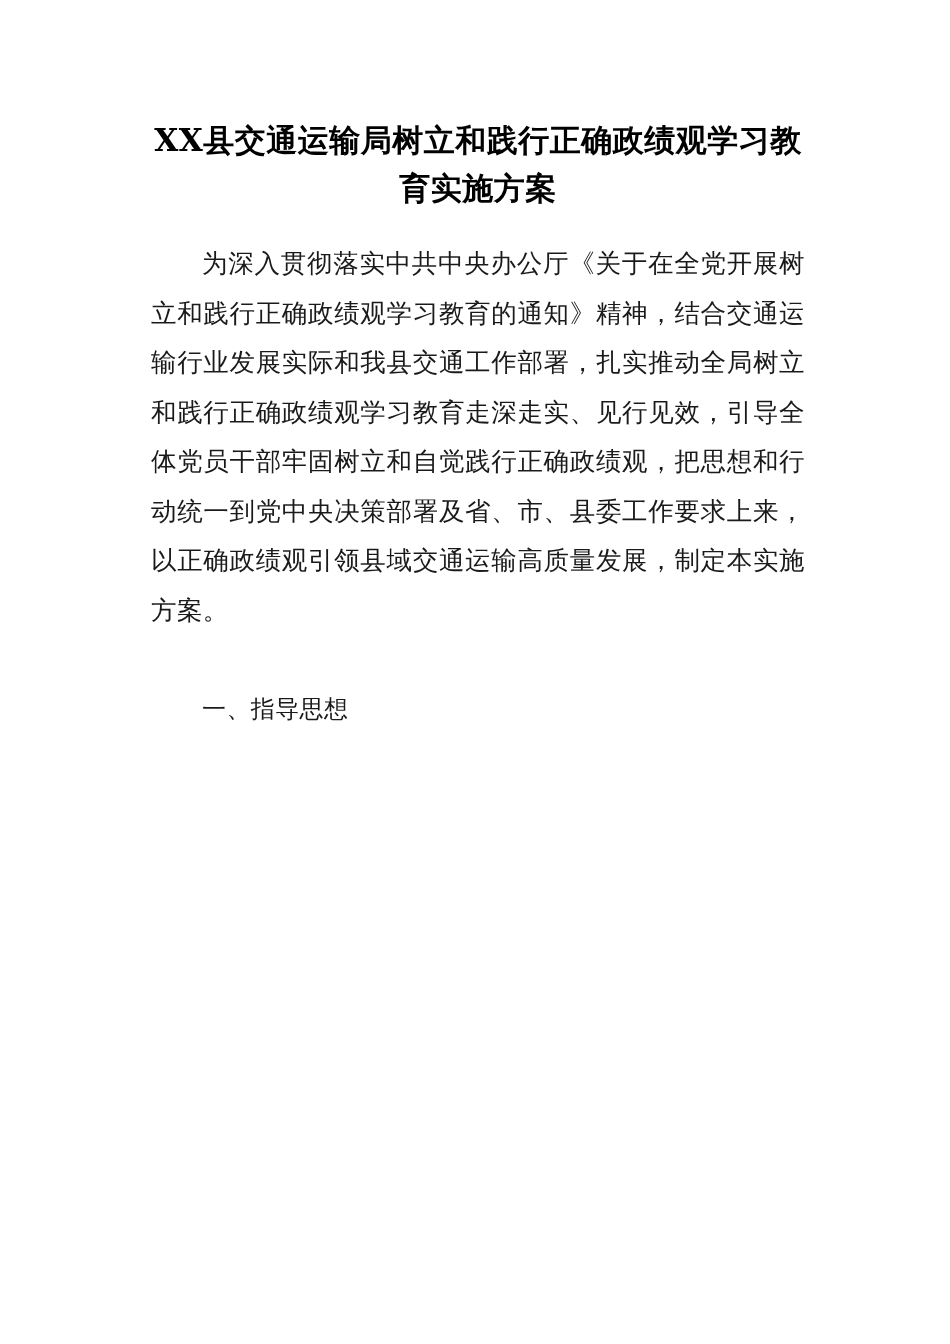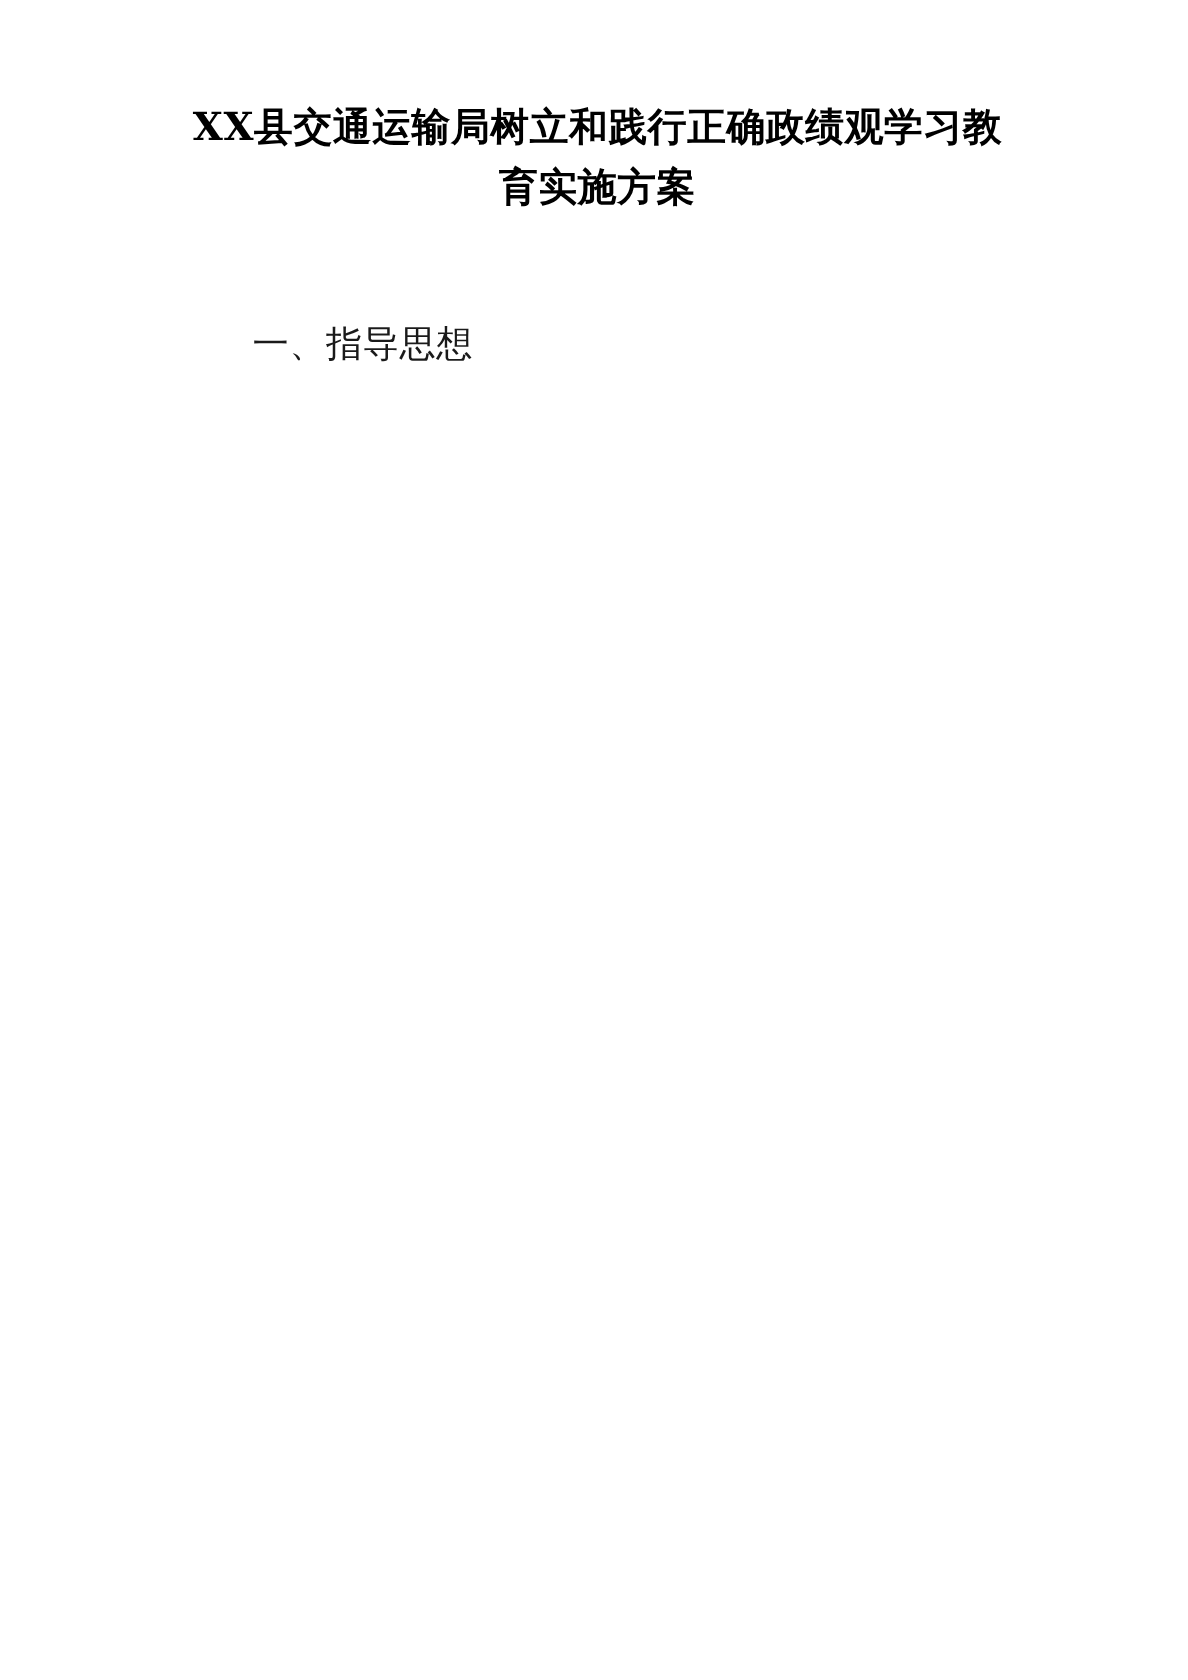--- a/index.html
+++ b/index.html
@@ -25,21 +25,21 @@
   }
 
   .doc-title {
     font-family: "DejaVu Serif", "Liberation Serif", serif;
     font-weight: bold;
     font-size: 31px;
     line-height: 48px;
     color: #000000;
     text-align: center;
     margin: 0;
-    padding-top: 78px;
+    padding-top: 116px;
     letter-spacing: 0.5px;
   }
 
   .body-block {
     padding-top: 27px;
   }
 
   p.para {
     font-family: "DejaVu Serif", "Liberation Serif", serif;
     font-size: 25.5px;
@@ -53,40 +53,41 @@
     -webkit-font-smoothing: antialiased;
   }
 
   p.spacer-line {
     height: 49.5px;
     margin: 0;
   }
 
   .section-heading {
     font-family: "DejaVu Serif", "Liberation Serif", serif;
-    font-size: 29px;
+    font-size: 24px;
     line-height: 49.5px;
     color: #1a1a1a;
     margin: 0;
     text-indent: 51px;
     text-align: left;
     letter-spacing: 0.4px;
     font-weight: normal;
   }
 </style>
 </head>
 <body>
 
 <div class="page">
   <div class="content">
 
     <h1 class="doc-title">XX县交通运输局树立和践行正确政绩观学习教育实施方案</h1>
 
     <div class="body-block">
 
+      <p class="para">为深入贯彻落实中共中央办公厅《关于在全党开展树立和践行正确政绩观学习教育的通知》精神，结合交通运输行业发展实际和我县交通工作部署，扎实推动全局树立和践行正确政绩观学习教育走深走实、见行见效，引导全体党员干部牢固树立和自觉践行正确政绩观，把思想和行动统一到党中央决策部署及省、市、县委工作要求上来，以正确政绩观引领县域交通运输高质量发展，制定本实施方案。</p>
 
       <p class="spacer-line"></p>
 
       <div class="section-heading">一、指导思想</div>
 
 
     </div>
   </div>
 </div>
 

